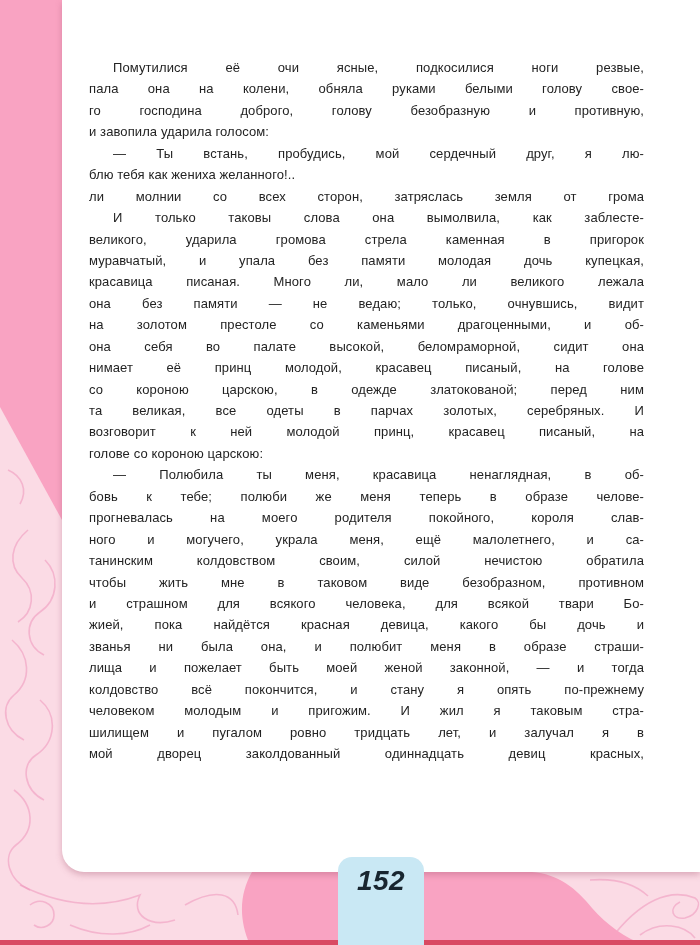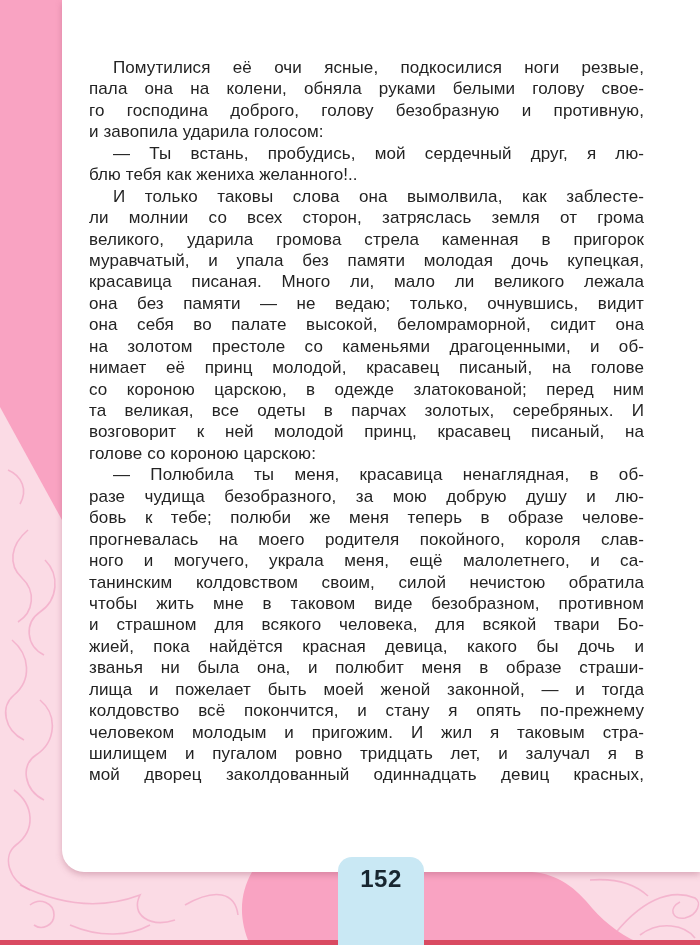--- a/index.html
+++ b/index.html
@@ -12,39 +12,40 @@
   .swirl{fill:none;stroke:var(--pattern_stroke);stroke-width:1.6;opacity:.55;}
   .pinkfill{fill:var(--strip_pink);}
   .page{
     position:absolute;left:62px;top:0;width:638px;height:872px;z-index:1;
     background:var(--page_bg);
     border-radius:0 0 0 22px;
     box-shadow:0 3px 6px rgba(160,80,105,.35);
   }
   .text-block{
     position:absolute;left:27px;top:57px;width:555px;
-    color:var(--text);font-size:17px;letter-spacing:.1px;
+    color:var(--text);font-size:13px;letter-spacing:.1px;
   }
   .line{height:21.45px;line-height:21.45px;white-space:nowrap;}
   .line.just{text-align:justify;text-align-last:justify;white-space:normal;}
   .line.indent{padding-left:24px;}
   .footer-line{
     position:absolute;left:0;bottom:0;width:700px;height:5px;z-index:2;
     background:var(--footer_line);
   }
   .badge{
     position:absolute;left:338px;top:857px;width:86px;height:88px;z-index:3;
     background:var(--page_number_box_bg);
     border-radius:14px 14px 0 0;
     display:flex;justify-content:center;align-items:flex-start;padding-top:8px;
     box-sizing:border-box;
   }
   .badge span{
-    font-weight:bold;font-size:24px;color:var(--page_number_text);
+    font-weight:bold;font-size:28px;color:var(--page_number_text);
     letter-spacing:.5px;
+    font-style:italic;
   }
 </style>
 </head>
 <body>
 
 <div class="scene">
 
   <svg class="bg" width="700" height="945" viewBox="0 0 700 945">
 
     <polygon class="pinkfill" points="0,0 62,0 62,520 0,407"></polygon>
@@ -72,35 +73,34 @@
   </svg>
 
   <div class="page">
     <div class="text-block">
         <div class="line indent just">Помутилися её очи ясные, подкосилися ноги резвые,</div>
         <div class="line just">пала она на колени, обняла руками белыми голову свое-</div>
         <div class="line just">го господина доброго, голову безобразную и противную,</div>
         <div class="line">и завопила ударила голосом:</div>
         <div class="line indent just">— Ты встань, пробудись, мой сердечный друг, я лю-</div>
         <div class="line">блю тебя как жениха желанного!..</div>
+        <div class="line just">ли молнии со всех сторон, затряслась земля от грома</div>
         <div class="line indent just">И только таковы слова она вымолвила, как заблесте-</div>
-        <div class="line just">ли молнии со всех сторон, затряслась земля от грома</div>
         <div class="line just">великого, ударила громова стрела каменная в пригорок</div>
         <div class="line just">муравчатый, и упала без памяти молодая дочь купецкая,</div>
         <div class="line just">красавица писаная. Много ли, мало ли великого лежала</div>
         <div class="line just">она без памяти — не ведаю; только, очнувшись, видит</div>
+        <div class="line just">на золотом престоле со каменьями драгоценными, и об-</div>
         <div class="line just">она себя во палате высокой, беломраморной, сидит она</div>
-        <div class="line just">на золотом престоле со каменьями драгоценными, и об-</div>
         <div class="line just">нимает её принц молодой, красавец писаный, на голове</div>
         <div class="line just">со короною царскою, в одежде златокованой; перед ним</div>
         <div class="line just">та великая, все одеты в парчах золотых, серебряных. И</div>
         <div class="line just">возговорит к ней молодой принц, красавец писаный, на</div>
         <div class="line">голове со короною царскою:</div>
         <div class="line indent just">— Полюбила ты меня, красавица ненаглядная, в об-</div>
-        <div class="line just">разе чудища безобразного, за мою добрую душу и лю-</div>
         <div class="line just">бовь к тебе; полюби же меня теперь в образе челове-</div>
         <div class="line just">прогневалась на моего родителя покойного, короля слав-</div>
         <div class="line just">ного и могучего, украла меня, ещё малолетнего, и са-</div>
         <div class="line just">танинским колдовством своим, силой нечистою обратила</div>
         <div class="line just">чтобы жить мне в таковом виде безобразном, противном</div>
         <div class="line just">и страшном для всякого человека, для всякой твари Бо-</div>
         <div class="line just">жией, пока найдётся красная девица, какого бы дочь и</div>
         <div class="line just">званья ни была она, и полюбит меня в образе страши-</div>
         <div class="line just">лища и пожелает быть моей женой законной, — и тогда</div>
         <div class="line just">колдовство всё покончится, и стану я опять по-прежнему</div>

